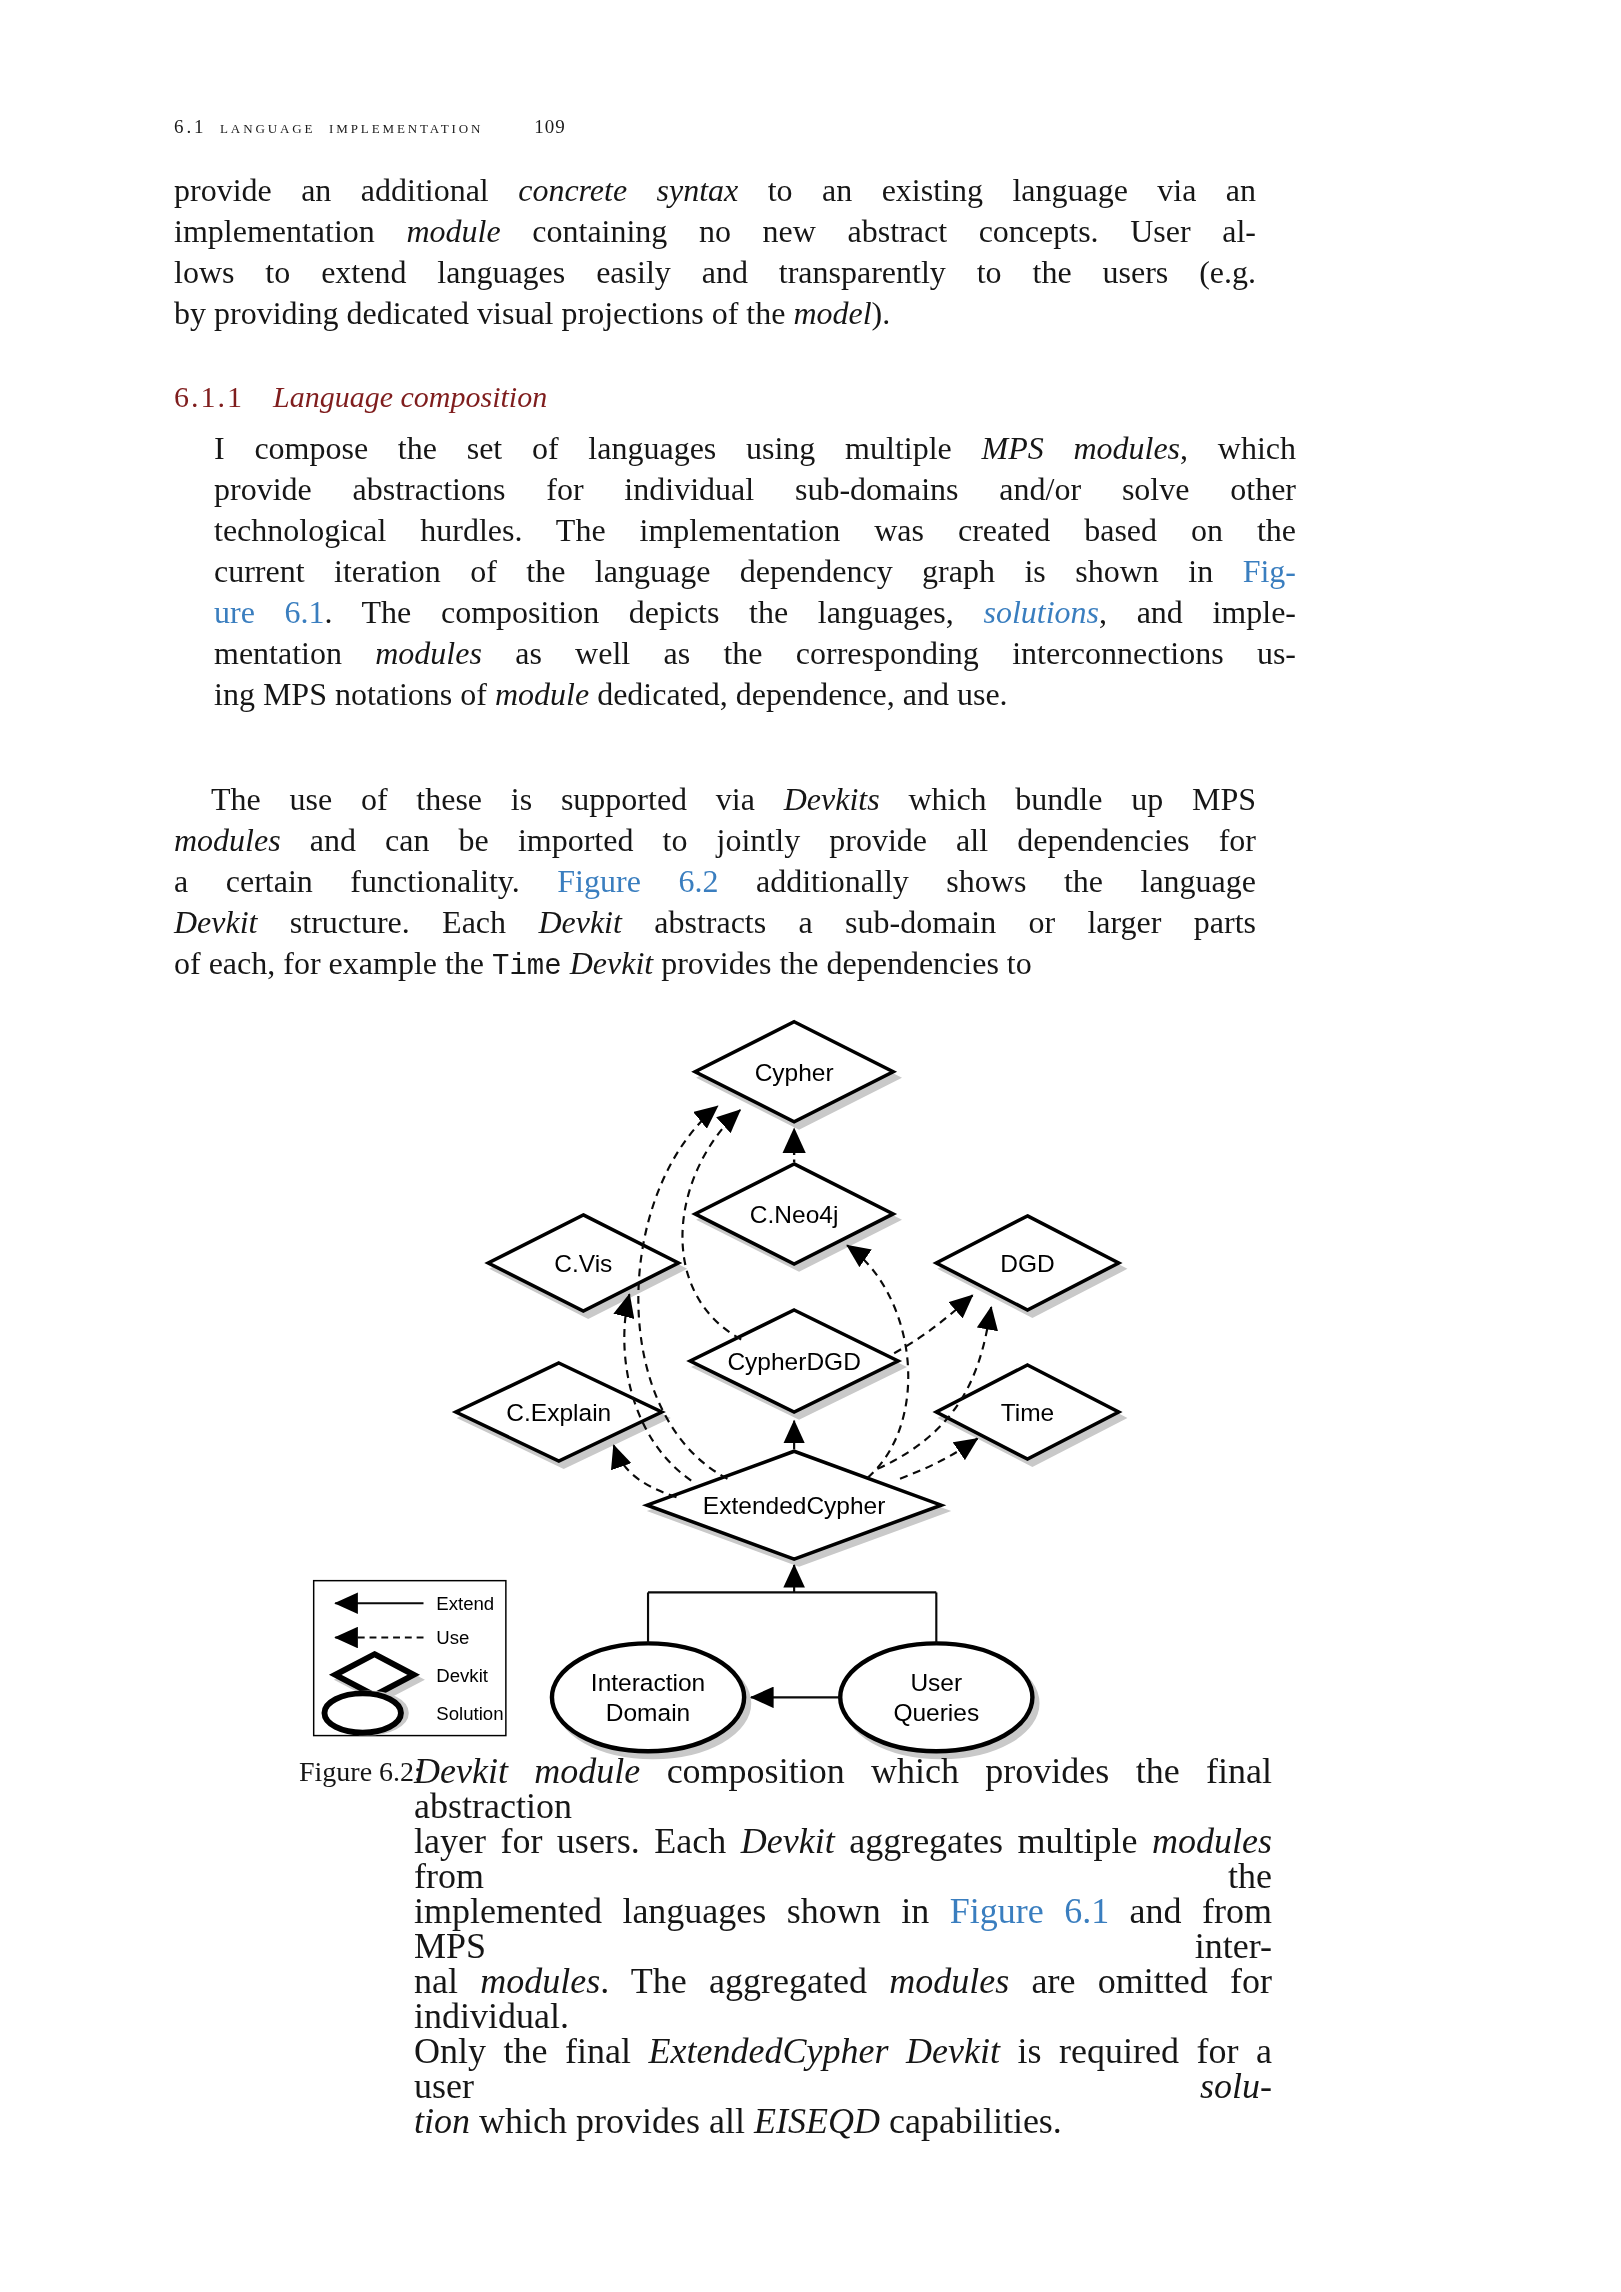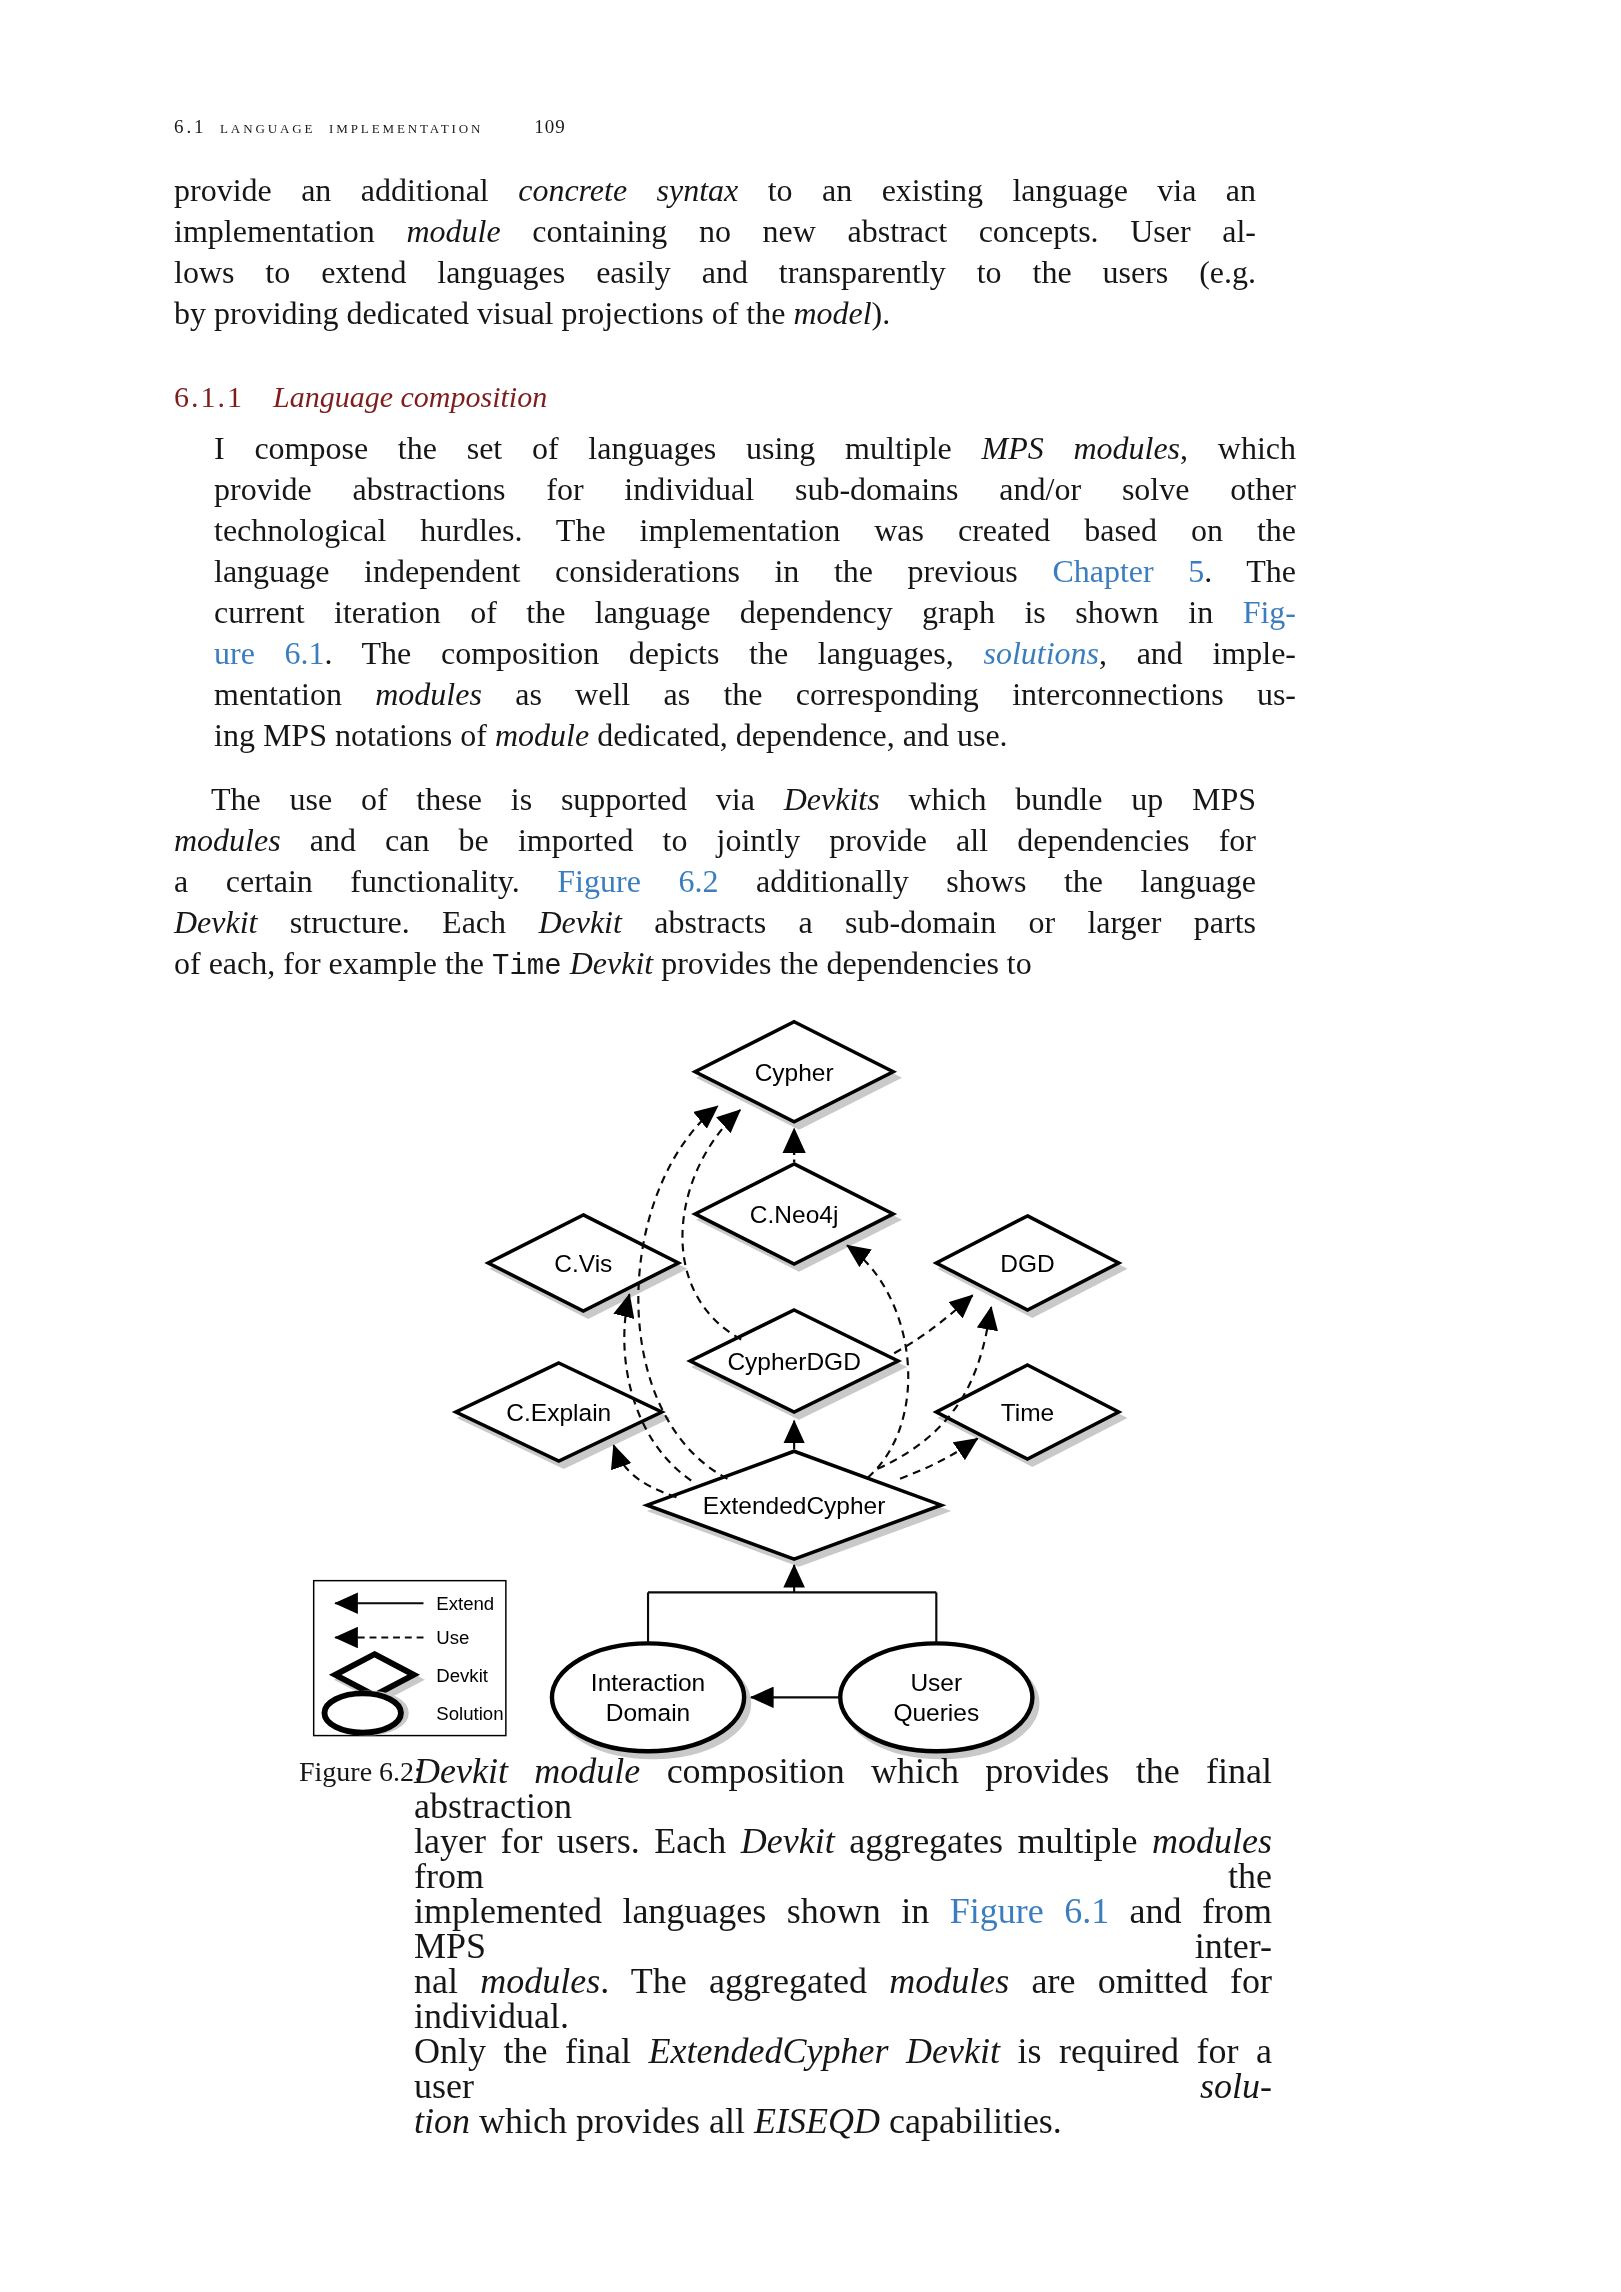--- a/index.html
+++ b/index.html
@@ -53,21 +53,20 @@
     </div>
 
   <div class="secheading">
     <span class="num">6.1.1</span><span class="ttl">Language composition</span>
   </div>
 
   <div class="block" style="top:428px;margin-left:40px;">
       <div class="tline"><span class="">I compose the set of languages using multiple </span><span class="it">MPS modules</span><span class="">, which</span></div>
       <div class="tline"><span class="">provide abstractions for individual sub-domains and/or solve other</span></div>
       <div class="tline"><span class="">technological hurdles. The implementation was created based on the</span></div>
-      <div class="tline"><span class="">language independent considerations in the previous </span><span class="lk">Chapter 5</span><span class="">. The</span></div>
       <div class="tline"><span class="">current iteration of the language dependency graph is shown in </span><span class="lk">Fig-</span></div>
       <div class="tline"><span class="lk">ure 6.1</span><span class="">. The composition depicts the languages, </span><span class="lk it">solutions</span><span class="">, and imple-</span></div>
       <div class="tline"><span class="">mentation </span><span class="it">modules</span><span class=""> as well as the corresponding interconnections us-</span></div>
       <div class="tline last"><span class="">ing MPS notations of </span><span class="it">module</span><span class=""> dedicated, dependence, and use.</span></div>
     </div>
 
   <div class="block" style="top:779px;">
       <div class="tline"><span class="ind"></span><span class="">The use of these is supported via </span><span class="it">Devkits</span><span class=""> which bundle up MPS</span></div>
       <div class="tline"><span class="it">modules</span><span class=""> and can be imported to jointly provide all dependencies for</span></div>
       <div class="tline"><span class="">a certain functionality. </span><span class="lk">Figure 6.2</span><span class=""> additionally shows the language</span></div>

